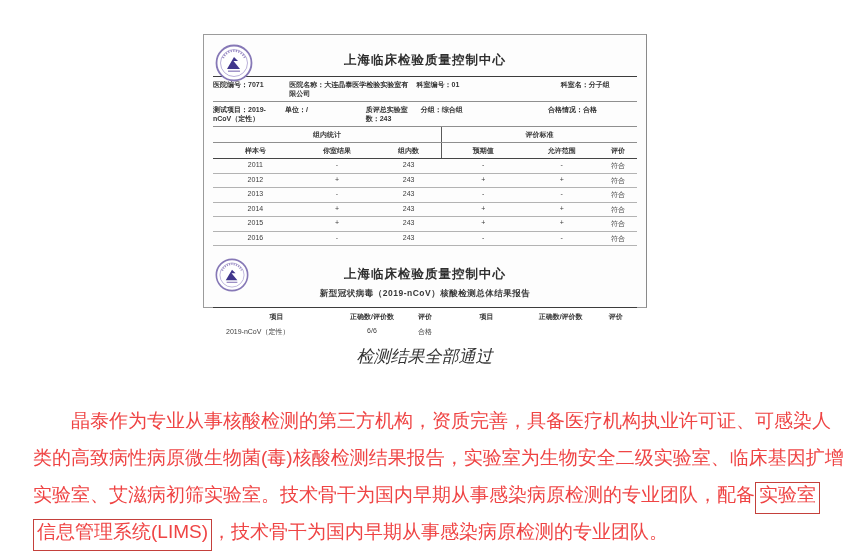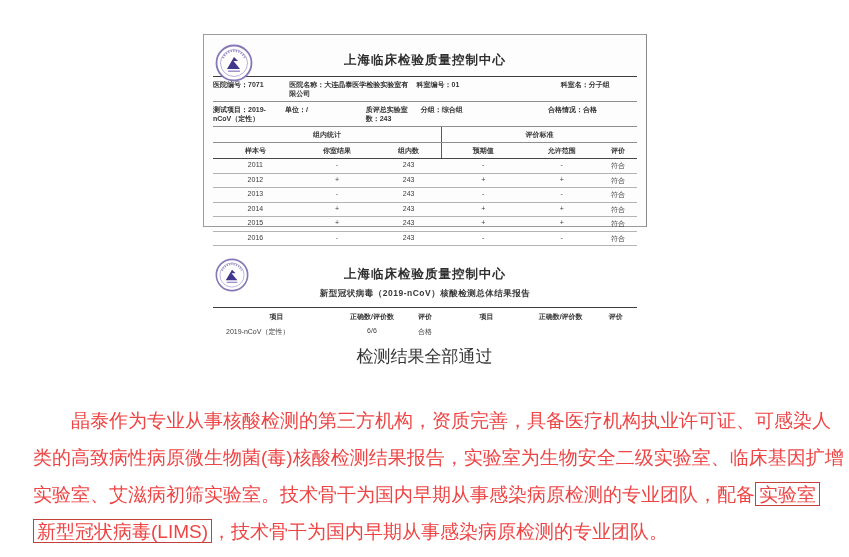--- a/index.html
+++ b/index.html
@@ -1,20 +1,20 @@
 <!DOCTYPE html>
 <html><head>
 <meta charset="utf-8">
 <style>
   * { margin:0; padding:0; box-sizing:border-box; }
   html,body { width:849px; height:557px; background:#ffffff; overflow:hidden;
     font-family:"Liberation Sans","DejaVu Sans",sans-serif; }
 
   
-  .cert { position:absolute; left:203px; top:34px; width:444px; height:193px;
+  .cert { position:absolute; left:203px; top:34px; width:444px; height:274px;
     background:#fdfdfd; border:1px solid #9b9b9b; border-right-color:#8a8a8a;
     padding:6px 9px 6px 9px; color:#3a3a3a; }
   .sec { position:relative; }
   .sec-head { position:relative; text-align:center; }
   .logo { position:absolute; left:2px; top:3px; }
   .org { font-size:12.5px; font-weight:bold; color:#2e2e2e; letter-spacing:1px; padding-top:11px; }
   .subtitle { font-size:8.5px; font-weight:bold; color:#383838; margin-top:5px; letter-spacing:0.5px; }
   .rule-thick { border-top:1.5px solid #3c3c3c; margin-top:7px; }
   .rule-thin  { border-top:1px solid #8f8f8f; }
 
@@ -43,27 +43,27 @@
   .sec2 { margin-top:9px; }
   .cols2 { display:flex; font-size:7px; font-weight:bold; padding:4px 0 3px 0; }
   .cols2 .hcell { text-align:center; }
   .trow2 { display:flex; font-size:7px; color:#3c3c3c; padding:2px 0; }
   .trow2 .tcell { text-align:center; }
   .d1{width:30%;} .d2{width:15%;} .d3{width:10%;} .d4{width:19%;} .d5{width:16%;} .d6{width:10%;}
   .trow2 .d1 { text-align:left; padding-left:13px; }
 
   
   .caption { position:absolute; left:0; top:345px; width:849px; text-align:center;
-    font-size:17px; color:#333333; }
+    font-size:17px; color:#333333;font-style:italic; }
 
   
   .para { position:absolute; left:33px; top:402px; width:812px; color:#ef4444;
     font-size:19px; }
   .pline { height:37px; line-height:37px; white-space:nowrap; }
-  .redbox { border:1px solid #c4403b; padding:1px 3px 0 3px; }
+  .redbox { border:1px solid #c4403b; padding:1px 3px 8px 3px; }
 </style>
 </head>
 <body>
 
 <div class="cert">
 
   <div class="sec">
     <div class="sec-head">
       <svg class="logo" width="38" height="38" viewBox="0 0 38 38">
         <circle cx="19" cy="19" r="17.5" fill="#ffffff" stroke="#8678b6" stroke-width="1.8"></circle>
@@ -188,14 +188,14 @@
       </div>
   </div>
 </div>
 
 <div class="caption">检测结果全部通过</div>
 
 <div class="para">
     <div class="pline"><span>　　晶泰作为专业从事核酸检测的第三方机构，资质完善，具备医疗机构执业许可证、可感染人</span></div>
     <div class="pline"><span>类的高致病性病原微生物菌(毒)核酸检测结果报告，实验室为生物安全二级实验室、临床基因扩增</span></div>
     <div class="pline"><span>实验室、艾滋病初筛实验室。技术骨干为国内早期从事感染病原检测的专业团队，配备</span><span class="redbox">实验室</span></div>
-    <div class="pline"><span class="redbox">新型冠状病毒(LIMS)</span><span>，技术骨干为国内早期从事感染病原检测的专业团队。</span></div>
+    <div class="pline"><span class="redbox">信息管理系统(LIMS)</span><span>，技术骨干为国内早期从事感染病原检测的专业团队。</span></div>
   </div>
 
 </body></html>

